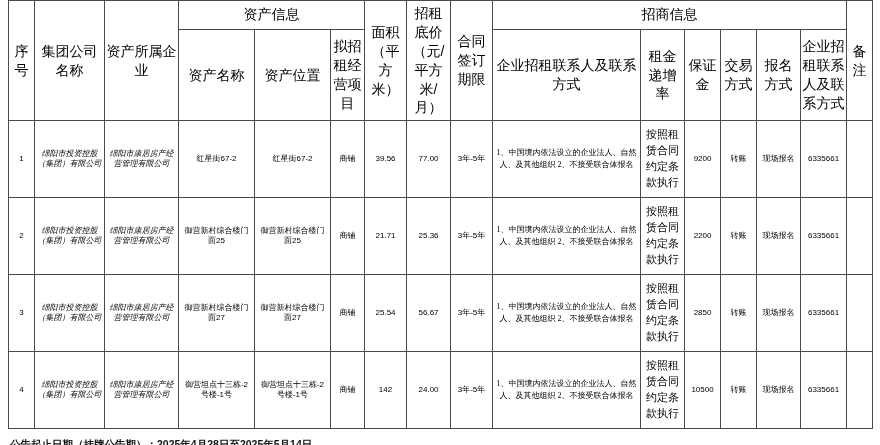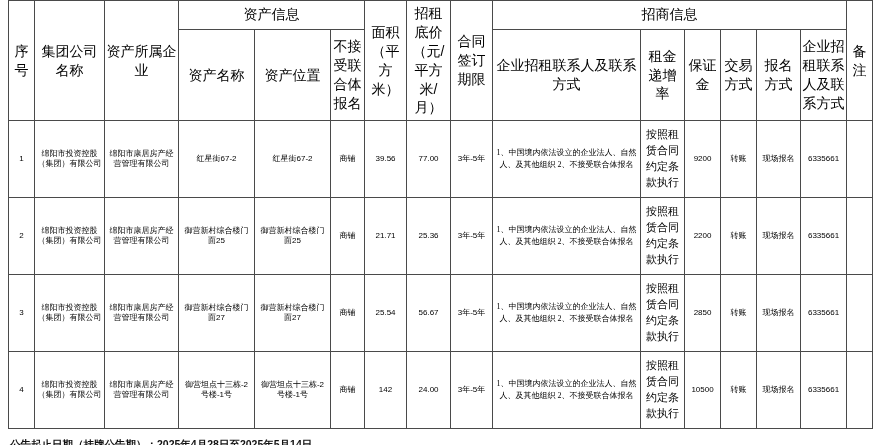--- a/index.html
+++ b/index.html
@@ -47,21 +47,21 @@
     font-weight: normal;
     font-size: 14px;
     padding: 3px 1px;
   }
   .grp-head {
     font-size: 9px;
   }
   td.cell {
     height: 72px;
   }
-  td.left-pad { padding: 2px 4px; }
+  td.left-pad { padding: 2px 4px; font-style: italic; }
   .conds {
     text-align: left;
     line-height: 1.5;
     padding-left: 4px;
     padding-right: 2px;
     font-family: Liberation Serif, serif;
   }
   .rate {
     line-height: 1.45;
     font-size: 11px;
@@ -108,21 +108,21 @@
         <th colspan="3" class="grp-head">资产信息</th>
         <th rowspan="2">面积（平方米）</th>
         <th rowspan="2">招租底价（元/平方米/月）</th>
         <th rowspan="2">合同签订期限</th>
         <th colspan="6" class="grp-head">招商信息</th>
         <th rowspan="2">备注</th>
       </tr>
       <tr>
         <th>资产名称</th>
         <th>资产位置</th>
-        <th>不接受联合体报名</th>
+        <th>拟招租经营项目</th>
         <th>企业招租联系人及联系方式</th>
         <th>租金递增率</th>
         <th>保证金</th>
         <th>交易方式</th>
         <th>报名方式</th>
         <th>企业招租联系人及联系方式</th>
       </tr>
     </thead>
     <tbody>
       <tr>

